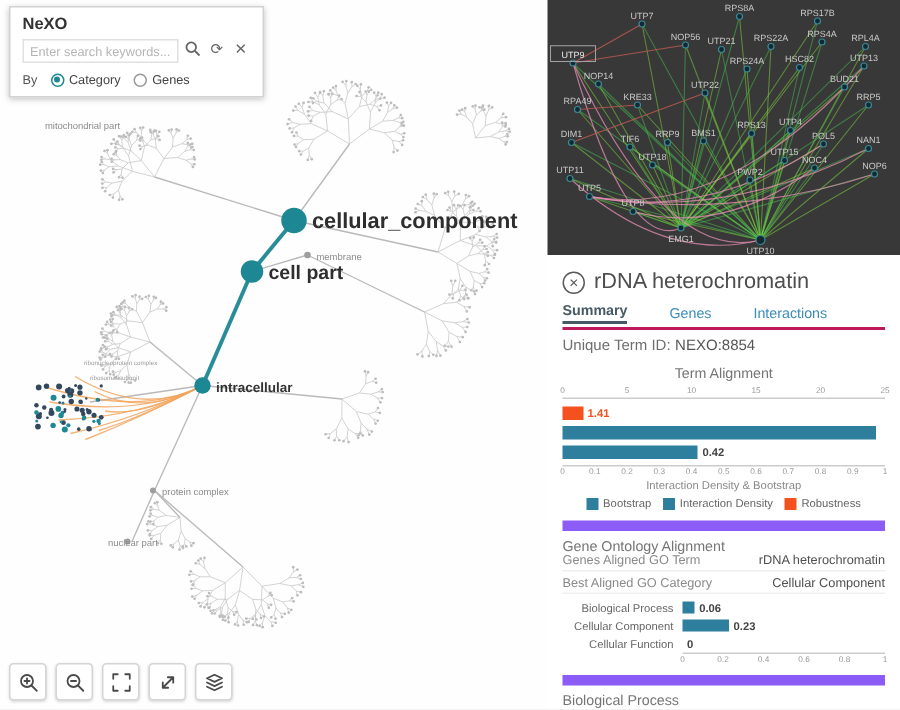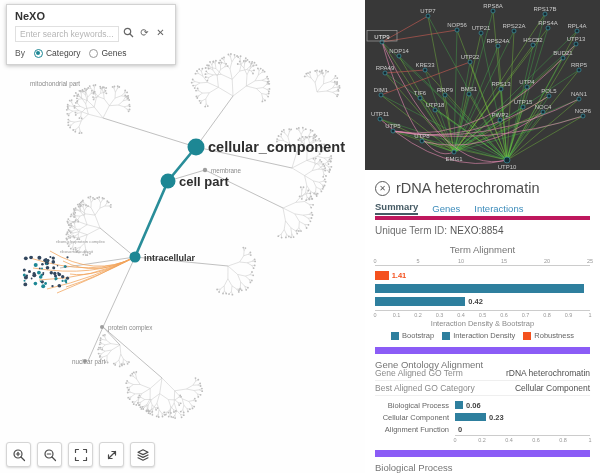--- a/index.html
+++ b/index.html
@@ -32,21 +32,21 @@
 
   
   #net-panel{position:absolute;left:365px;top:0;width:235px;height:170px;background:#383838;overflow:hidden}
 
   
   #details{position:absolute;left:365px;top:170px;width:235px;height:303px;background:#fff;padding:6px 10px 0;overflow:hidden}
   .dhead{display:flex;align-items:center;gap:6px;height:24px}
   .close{width:15px;height:15px;border:1.5px solid #5a5a5a;border-radius:50%;color:#5a5a5a;font-size:8px;
     display:flex;align-items:center;justify-content:center;cursor:pointer;flex:0 0 auto}
   .dtitle{font-size:14.5px;color:#4e4e4e}
-  .tabs{display:flex;gap:14px;height:20px;align-items:center;border-bottom:4px solid #be185d;font-size:9.5px}
+  .tabs{display:flex;gap:28px;height:20px;align-items:center;border-bottom:2px solid #be185d;font-size:9.5px}
   .tab{color:#3b8bba;cursor:pointer}
   .tab.active{color:#455a64;font-weight:bold;border-bottom:2px solid #455a64;padding-bottom:1px}
   .termid{padding-top:5px;height:19px;font-size:10px;color:#6e6e6e}
   .termid .tid{color:#555;margin-left:3px}
   .sect{font-size:9.5px;color:#757575;padding-top:5px;height:18px}
   .sect.center{text-align:center}
   .sect.hr{border-top:7px solid #8b5cf6;margin-top:5px}
   .axis{position:relative;height:9px;font-size:5.5px;color:#999}
   .axis span{position:absolute;transform:translateX(-50%);top:1px}
   .axis.top{border-bottom:1px solid #ccc;margin-bottom:3px}
@@ -1789,21 +1789,21 @@
       </div>
     <div class="axis-label">Interaction Density &amp; Bootstrap</div>
     <div id="robust-legend" class="legend">
         <span class="lgi"><span class="lgsw" style="background:#2e7f9e"></span>Bootstrap</span>
         <span class="lgi"><span class="lgsw" style="background:#2e7f9e"></span>Interaction Density</span>
         <span class="lgi"><span class="lgsw" style="background:#f4511e"></span>Robustness</span>
       </div>
     <div class="sect hr">Gene Ontology Alignment</div>
     <div class="atable">
       <div class="arow">
-        <span class="alabel">Gene Aligned GO Term</span>
+        <span class="alabel">Genes Aligned GO Term</span>
         <span class="avalue">rDNA heterochromatin</span>
       </div>
       <div class="arow">
         <span class="alabel">Best Aligned GO Category</span>
         <span class="avalue">Cellular Component</span>
       </div>
     </div>
     <div id="go-chart">
         <div class="grow">
           <span class="glabel">Biological Process</span>
@@ -1813,21 +1813,21 @@
           </div>
         </div>
         <div class="grow">
           <span class="glabel">Cellular Component</span>
           <div class="gbar-area">
             <div class="bar" style="width:23.00%;background:#2e7f9e"></div>
             <span class="bval">0.23</span>
           </div>
         </div>
         <div class="grow">
-          <span class="glabel">Alignment Function</span>
+          <span class="glabel">Cellular Function</span>
           <div class="gbar-area">
             <div class="bar" style="width:0.00%;background:#2e7f9e"></div>
             <span class="bval">0</span>
           </div>
         </div>
         <div class="grow gaxis">
           <span class="glabel"></span>
           <div class="gbar-area axis bot">
             <span style="left:0%">0</span>
             <span style="left:20%">0.2</span>

